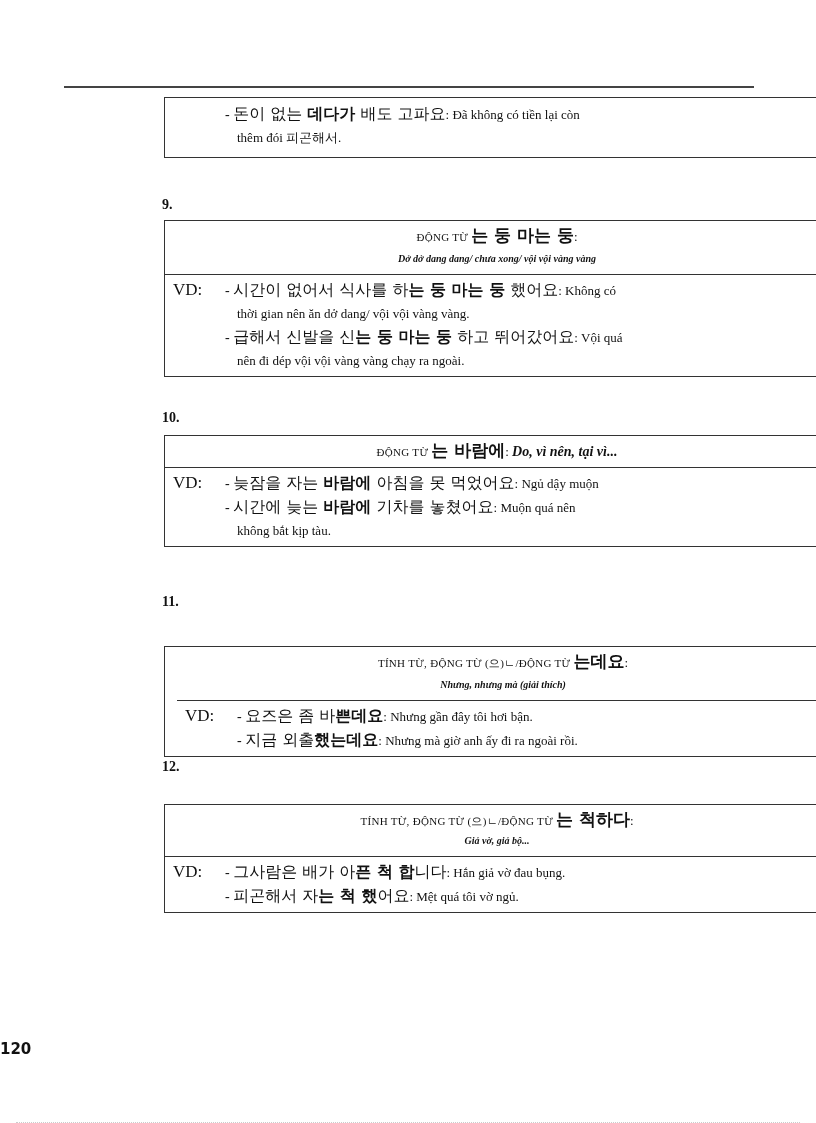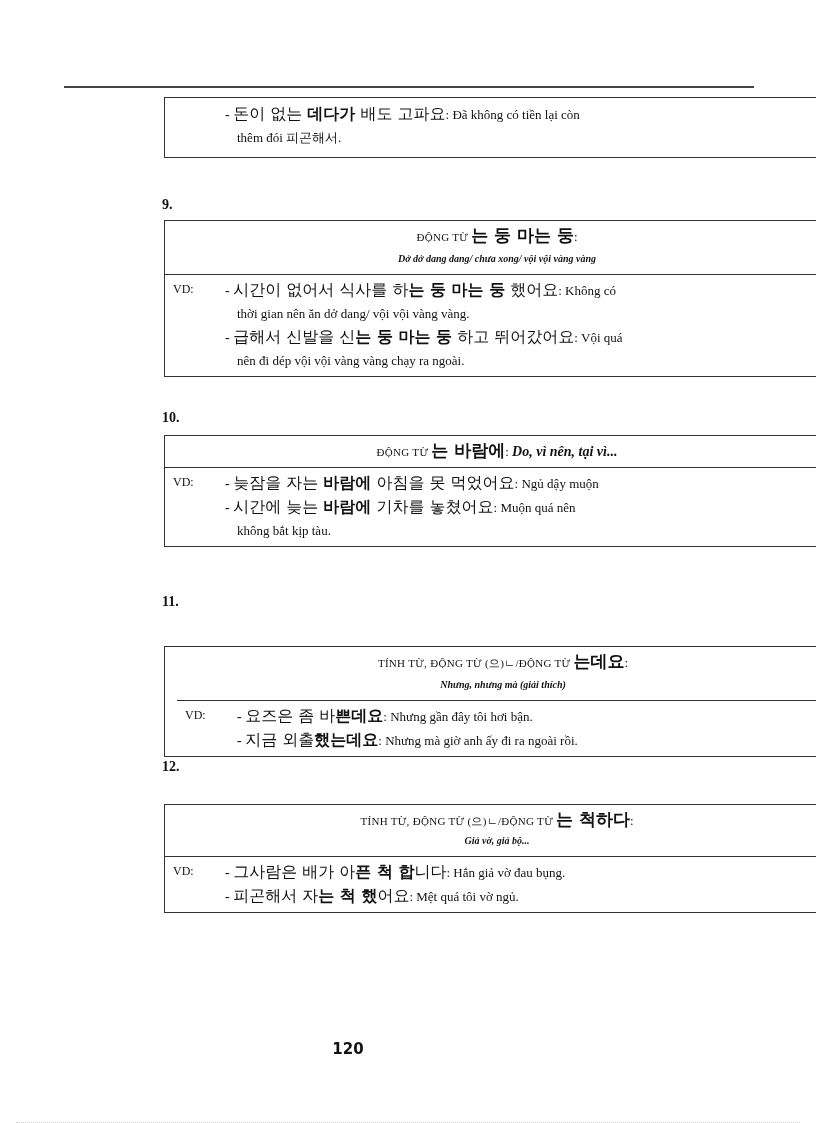--- a/index.html
+++ b/index.html
@@ -7,28 +7,28 @@
          font-family:"Liberation Serif","DejaVu Serif",serif; color:#111; }
   .top-rule { position:absolute; left:64px; top:86px; width:690px; height:0; border-top:2px solid #444; }
   .box { position:absolute; left:164px; width:666px; border:1.5px solid #333; box-sizing:border-box; }
   .box .head { text-align:center; border-bottom:1.5px solid #333; padding:3px 6px 4px; }
   .head .l1 { font-size:13px; line-height:22px; }
   .head .l1 .sc { font-size:11px; letter-spacing:0.3px; }
   .head .l1 .ko { font-family:"DejaVu Sans",sans-serif; font-size:17px; font-weight:bold; }
   .head .l2 { font-style:italic; font-weight:bold; font-size:10px; line-height:22px; }
   .body { padding:3px 8px 4px 8px; font-size:14px; }
   .ex { position:relative; padding-left:52px; line-height:23px; text-align:justify; }
-  .ex .vd { position:absolute; left:0; top:0; font-size:12px; }
+  .ex .vd { position:absolute; left:0; top:0; font-size:17px; }
   .ex .line1 { }
   .ex .line2 { padding-left:12px; font-size:13px; }
   .ko { font-family:"DejaVu Sans",sans-serif; font-size:16px; }
   .kb { font-family:"DejaVu Sans",sans-serif; font-size:16px; font-weight:bold; }
   .vi { font-size:13px; }
   .num { position:absolute; left:162px; font-weight:bold; font-size:14px; }
-  .page-num { position:absolute; left:0; width:696px; text-align:center; top:1040px;
+  .page-num { position:absolute; left:0; width:696px; top:1040px;
               font-family:"DejaVu Sans",sans-serif; font-weight:bold; font-size:15px; }
   .dotline { position:absolute; left:16px; width:784px; top:1122px; border-top:1px dotted #ccc; }
 </style>
 </head>
 <body>
 
 <div class="top-rule"></div>
 
 <div class="box" style="top:97px;height:61px;">
   <div class="body" style="padding-top:4px;">

